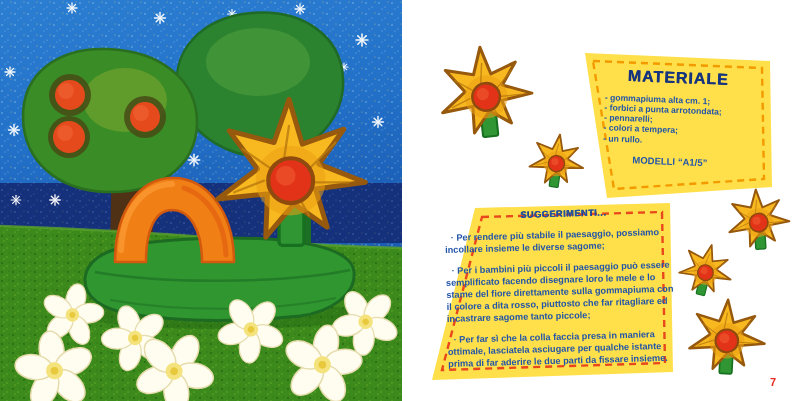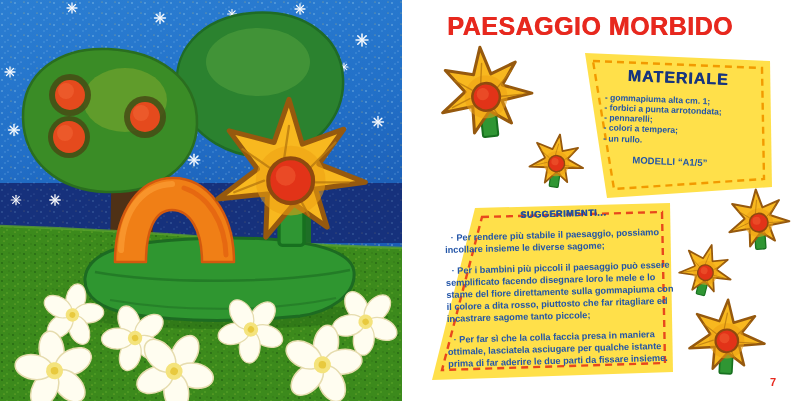--- a/index.html
+++ b/index.html
@@ -166,21 +166,20 @@
       <use href="#wflower" transform="translate(176,368) rotate(30) scale(1.9) translate(-20,-20)"></use>
       <use href="#wflower" transform="translate(54,367) rotate(-8) scale(1.9) translate(-20,-20)"></use>
       <use href="#wflower" transform="translate(253,327) rotate(40) scale(1.6) translate(-20,-20)"></use>
       <use href="#wflower" transform="translate(364,319) rotate(-30) scale(1.6) translate(-20,-20)"></use>
       <use href="#wflower" transform="translate(323,361) rotate(10) scale(1.9) translate(-20,-20)"></use>
     </g>
   </svg>
 
   <div id="rpage">
 
-    <div class="page-title">PAESAGGIO MORBIDO</div>
 
     <div>
       <svg class="note-svg" style="left:176px;top:46px;" width="204" height="160" viewBox="0 0 204 160">
         <polygon points="7,7 192,15 194,141 29,152" fill="#ffe04a"></polygon>
         <polygon points="15,15 184,22 186,133 36,143" fill="none" stroke="#f29a00" stroke-width="2.4" stroke-dasharray="7 5"></polygon>
       </svg>
       <div class="mat-content">
         <div class="mat-title">MATERIALE</div>
         <ul class="mat-items">
           <li>- gommapiuma alta cm. 1;</li>

